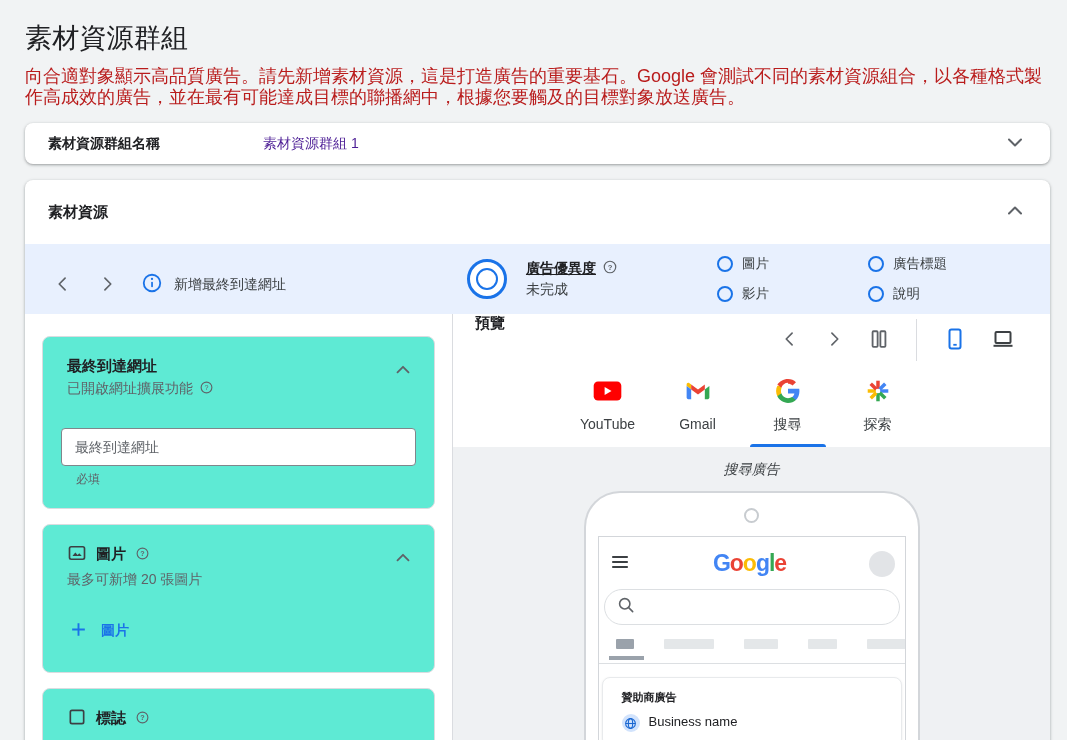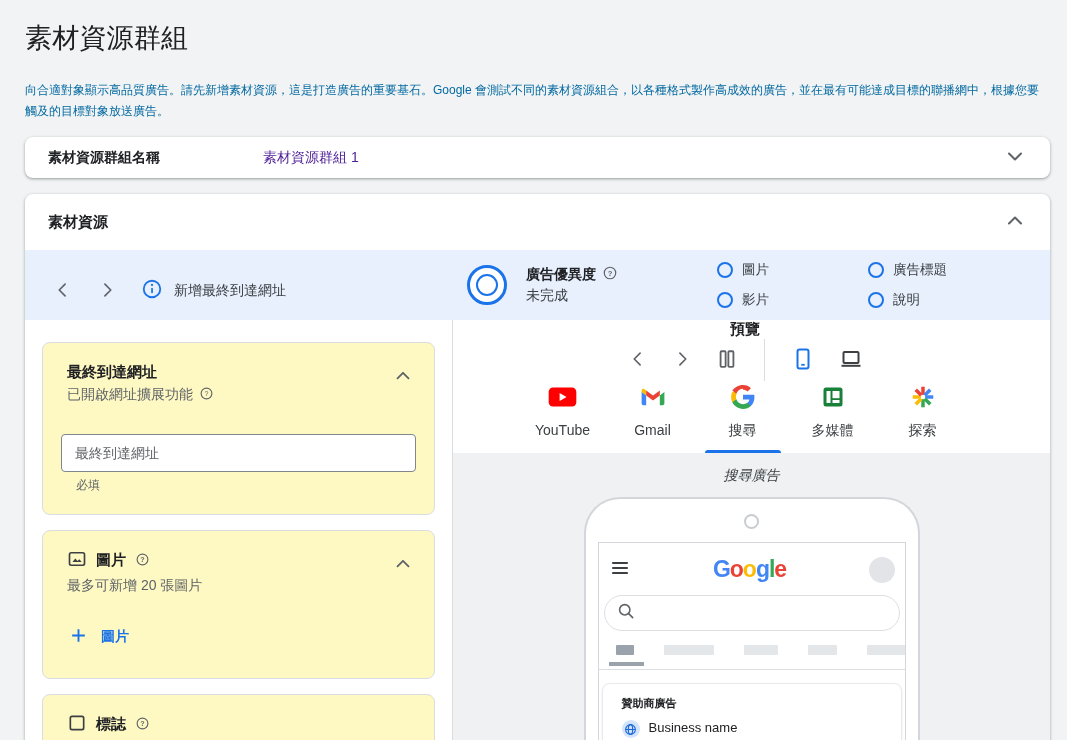--- a/index.html
+++ b/index.html
@@ -1,66 +1,66 @@
 <!DOCTYPE html>
 <html><head>
 <meta charset="utf-8">
 <style>
   html,body{margin:0;padding:0;background:#f1f3f4;font-family:"Liberation Sans",sans-serif;color:#3c4043;}
   .page{position:relative;width:1067px;height:740px;overflow:hidden;background:#f1f3f4;}
   .content{position:absolute;left:25px;top:0;width:1025px;}
 
   .page-title{margin:0;padding-top:20px;font-size:27px;font-weight:400;color:#202124;letter-spacing:.2px;}
-  .page-desc{margin:24px 0 0 0;font-size:12px;line-height:21px;color:#0369a1;}
+  .page-desc{margin:10px 0 0 0;font-size:18px;line-height:21px;color:#b91c1c;}
 
   .card{background:#fff;border-radius:8px;box-shadow:0 1px 2px rgba(60,64,67,.3),0 1px 3px 1px rgba(60,64,67,.15);}
 
   
   .name-card{margin-top:15px;height:41px;display:flex;align-items:center;padding:0 23px;box-sizing:border-box;}
   .name-card .lbl{font-size:14px;font-weight:bold;color:#202124;width:215px;}
   .name-card .val{font-size:14px;color:#4c1d95;flex:1;}
   .icon-btn{background:none;border:none;padding:0;cursor:pointer;display:flex;align-items:center;justify-content:center;}
 
   
   .assets-card{margin-top:16px;height:645px;border-radius:8px;overflow:hidden;}
-  .assets-header{height:56px;display:flex;align-items:center;padding:0 23px;}
+  .assets-header{height:64px;display:flex;align-items:center;padding:0 23px;}
   .assets-header .ttl{flex:1;font-size:15px;font-weight:bold;color:#202124;}
 
   .toolbar{position:relative;height:70px;background:#e8f0fe;}
   .tb-left{position:absolute;left:28px;top:6px;height:100%;display:flex;align-items:center;}
   .tb-left .nav{margin-right:24px;}
   .tb-left .info{margin-right:11px;}
   .tb-add{font-size:14px;color:#3c4043;}
   .tb-strength{position:absolute;left:442px;top:0;height:100%;display:flex;align-items:center;}
   .gauge{width:34px;height:34px;border:3px solid #1a73e8;border-radius:50%;background:#fff;display:flex;align-items:center;justify-content:center;margin-right:19px;}
   .gauge-inner{width:22px;height:22px;border:2px solid #1a73e8;border-radius:50%;box-sizing:border-box;}
-  .strength-txt .row1{display:flex;align-items:center;gap:6px;font-size:14px;font-weight:bold;color:#202124;}
+  .strength-txt .row1{display:flex;align-items:center;gap:6px;font-size:14px;font-weight:bold;color:#202124;text-decoration:underline;}
   .strength-txt .row2{margin-top:3px;font-size:14px;color:#3c4043;}
   .tb-checklist{position:absolute;left:692px;top:50%;transform:translateY(-50%);display:grid;grid-template-columns:151px auto;row-gap:12px;}
   .check-item{display:flex;align-items:center;gap:9px;font-size:13.5px;color:#3c4043;}
   .radio{width:16px;height:16px;border:2px solid #1a73e8;border-radius:50%;box-sizing:border-box;background:transparent;flex:0 0 auto;}
 
   .body-row{display:flex;height:519px;background:#fff;}
   .left-col{width:428px;border-right:1px solid #dadce0;box-sizing:border-box;padding:22px 17px 0 17px;overflow:hidden;}
-  .sub-card{position:relative;border:1px solid #dadce0;border-radius:8px;background:#fef9c3;margin-bottom:15px;box-sizing:border-box;}
+  .sub-card{position:relative;border:1px solid #dadce0;border-radius:8px;background:#5eead4;margin-bottom:15px;box-sizing:border-box;}
   .sub-card .collapse{position:absolute;top:22px;right:20px;}
   .cardA{padding:20px 18px 20px;}
   .cardA .ttl{margin-left:6px;font-size:15px;font-weight:bold;color:#202124;}
   .cardA .sub{margin:4px 0 0 6px;display:flex;align-items:center;gap:6px;font-size:14px;color:#5f6368;}
   .cardA input{margin-top:30px;width:100%;height:38px;box-sizing:border-box;border:1px solid #80868b;border-radius:4px;padding:0 13px;font-size:14px;color:#202124;font-family:"Liberation Sans",sans-serif;background:#fff;}
   .cardA input::placeholder{color:#5f6368;}
   .cardA .helper{margin:5px 0 0 15px;font-size:12px;color:#5f6368;}
   .cardB{padding:18px 18px 26px;}
   .title-row{display:flex;align-items:center;gap:9px;margin-left:6px;font-size:15px;font-weight:bold;color:#202124;}
   .cardB .sub{margin:5px 0 0 6px;font-size:14px;color:#5f6368;}
   .add-btn{margin:27px 0 0 2px;display:flex;align-items:center;gap:13px;background:none;border:none;padding:4px 6px;cursor:pointer;font-family:"Liberation Sans",sans-serif;font-size:14px;font-weight:bold;color:#1a73e8;}
   .cardC{padding:18px 18px 30px;}
 
   .preview-col{flex:1;display:flex;flex-direction:column;background:#fff;overflow:hidden;}
-  .pv-header{height:52px;display:flex;align-items:center;padding:0 35px 0 22px;flex-direction:column;}
+  .pv-header{height:52px;display:flex;padding:0 35px 0 22px;}
   .pv-header .ttl{flex:1;font-size:15px;font-weight:bold;color:#202124;}
   .pv-icons{display:flex;align-items:center;gap:24px;}
   .pv-divider{width:1px;height:42px;background:#dadce0;margin:0 2px;}
   .pv-tabs{display:flex;justify-content:center;transform:translateX(-9px);}
   .pv-tab{width:90px;display:flex;flex-direction:column;align-items:center;padding:11px 0 13px;position:relative;cursor:pointer;background:none;border:none;font-family:"Liberation Sans",sans-serif;}
   .pv-tab .icn{height:28px;display:flex;align-items:center;}
   .pv-tab .lab{margin-top:11px;font-size:14px;color:#3c4043;}
   .pv-tab.active::after{content:"";position:absolute;left:7px;right:7px;bottom:0;height:3px;background:#1a73e8;border-radius:3px 3px 0 0;}
   .pv-canvas{flex:1;background:#eff1f3;display:flex;flex-direction:column;align-items:center;overflow:hidden;}
   .fmt-label{margin-top:14px;font-size:14px;color:#3c4043;font-style:italic;}
@@ -333,31 +333,20 @@
                 <path fill="#4285F4" d="M45.12 24.5c0-1.56-.14-3.06-.4-4.5H24v8.51h11.84c-.51 2.75-2.06 5.08-4.39 6.64v5.52h7.11c4.16-3.83 6.56-9.47 6.56-16.17z"></path>
                 <path fill="#34A853" d="M24 46c5.94 0 10.92-1.97 14.56-5.33l-7.11-5.52c-1.97 1.32-4.49 2.1-7.45 2.1-5.73 0-10.58-3.87-12.31-9.07H4.34v5.7C7.96 41.07 15.4 46 24 46z"></path>
                 <path fill="#FBBC05" d="M11.69 28.18C11.25 26.86 11 25.45 11 24s.25-2.86.69-4.18v-5.7H4.34C2.85 17.09 2 20.45 2 24c0 3.55.85 6.91 2.34 9.88l7.35-5.7z"></path>
                 <path fill="#EA4335" d="M24 10.75c3.23 0 6.13 1.11 8.41 3.29l6.31-6.31C34.91 4.18 29.93 2 24 2 15.4 2 7.96 6.93 4.34 12.12l7.35 5.7c1.73-5.2 6.58-9.07 12.31-9.07z"></path>
               </svg>
             </span>
             <span class="lab">搜尋</span>
           </button>
           <button class="pv-tab">
             <span class="icn">
-              <svg width="24" height="24" viewBox="0 0 24 24">
-                    <rect x="2.5" y="2.5" width="19" height="19" rx="2.5" fill="#188038"></rect>
-                    <rect x="5.5" y="6" width="4" height="12" fill="#fff"></rect>
-                    <rect x="11.5" y="6" width="7" height="7.2" fill="#fff"></rect>
-                    <rect x="11.5" y="15" width="7" height="3" fill="#fff"></rect>
-                  </svg>
-            </span>
-            <span class="lab">多媒體</span>
-          </button>
-          <button class="pv-tab">
-            <span class="icn">
               <svg width="26" height="26" viewBox="0 0 24 24">
                 <g stroke-width="3.2" stroke-linecap="butt" fill="none">
                   <line x1="12" y1="2.5" x2="12" y2="10" stroke="#EA4335"></line>
                   <line x1="18.7" y1="5.3" x2="13.6" y2="10.4" stroke="#4285F4"></line>
                   <line x1="21.5" y1="12" x2="14" y2="12" stroke="#4285F4"></line>
                   <line x1="18.7" y1="18.7" x2="13.6" y2="13.6" stroke="#34A853"></line>
                   <line x1="12" y1="21.5" x2="12" y2="14" stroke="#34A853"></line>
                   <line x1="5.3" y1="18.7" x2="10.4" y2="13.6" stroke="#FBBC04"></line>
                   <line x1="2.5" y1="12" x2="10" y2="12" stroke="#FBBC04"></line>
                   <line x1="5.3" y1="5.3" x2="10.4" y2="10.4" stroke="#EA4335"></line>

